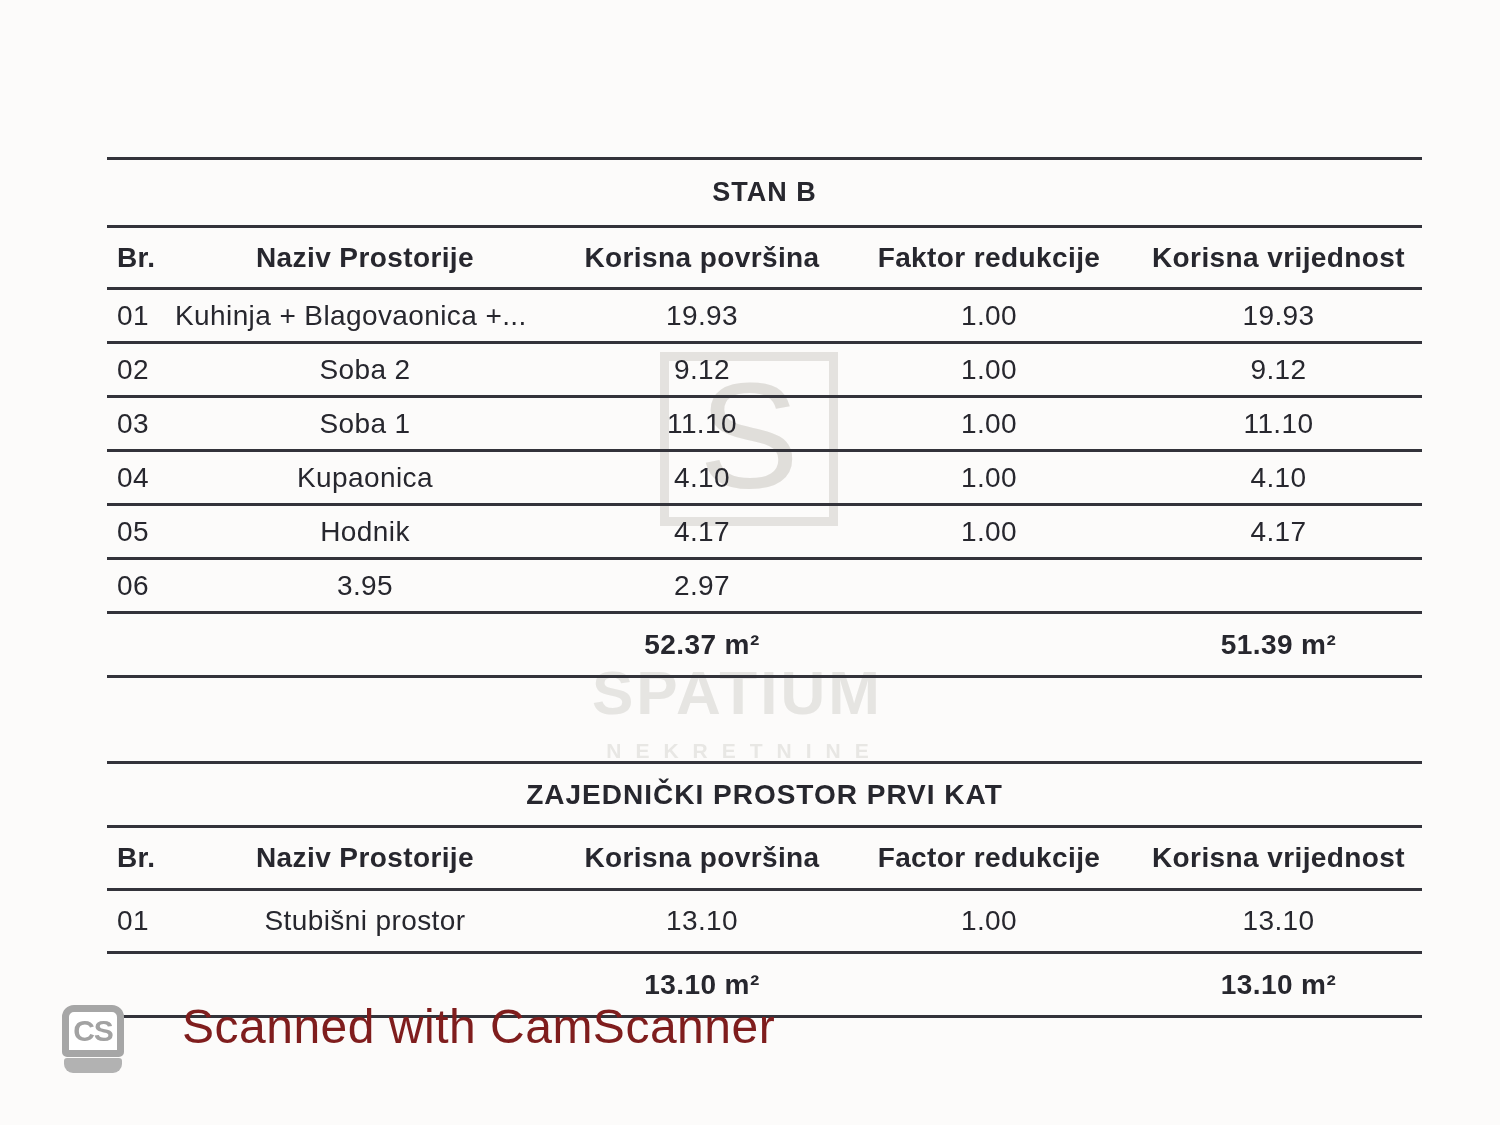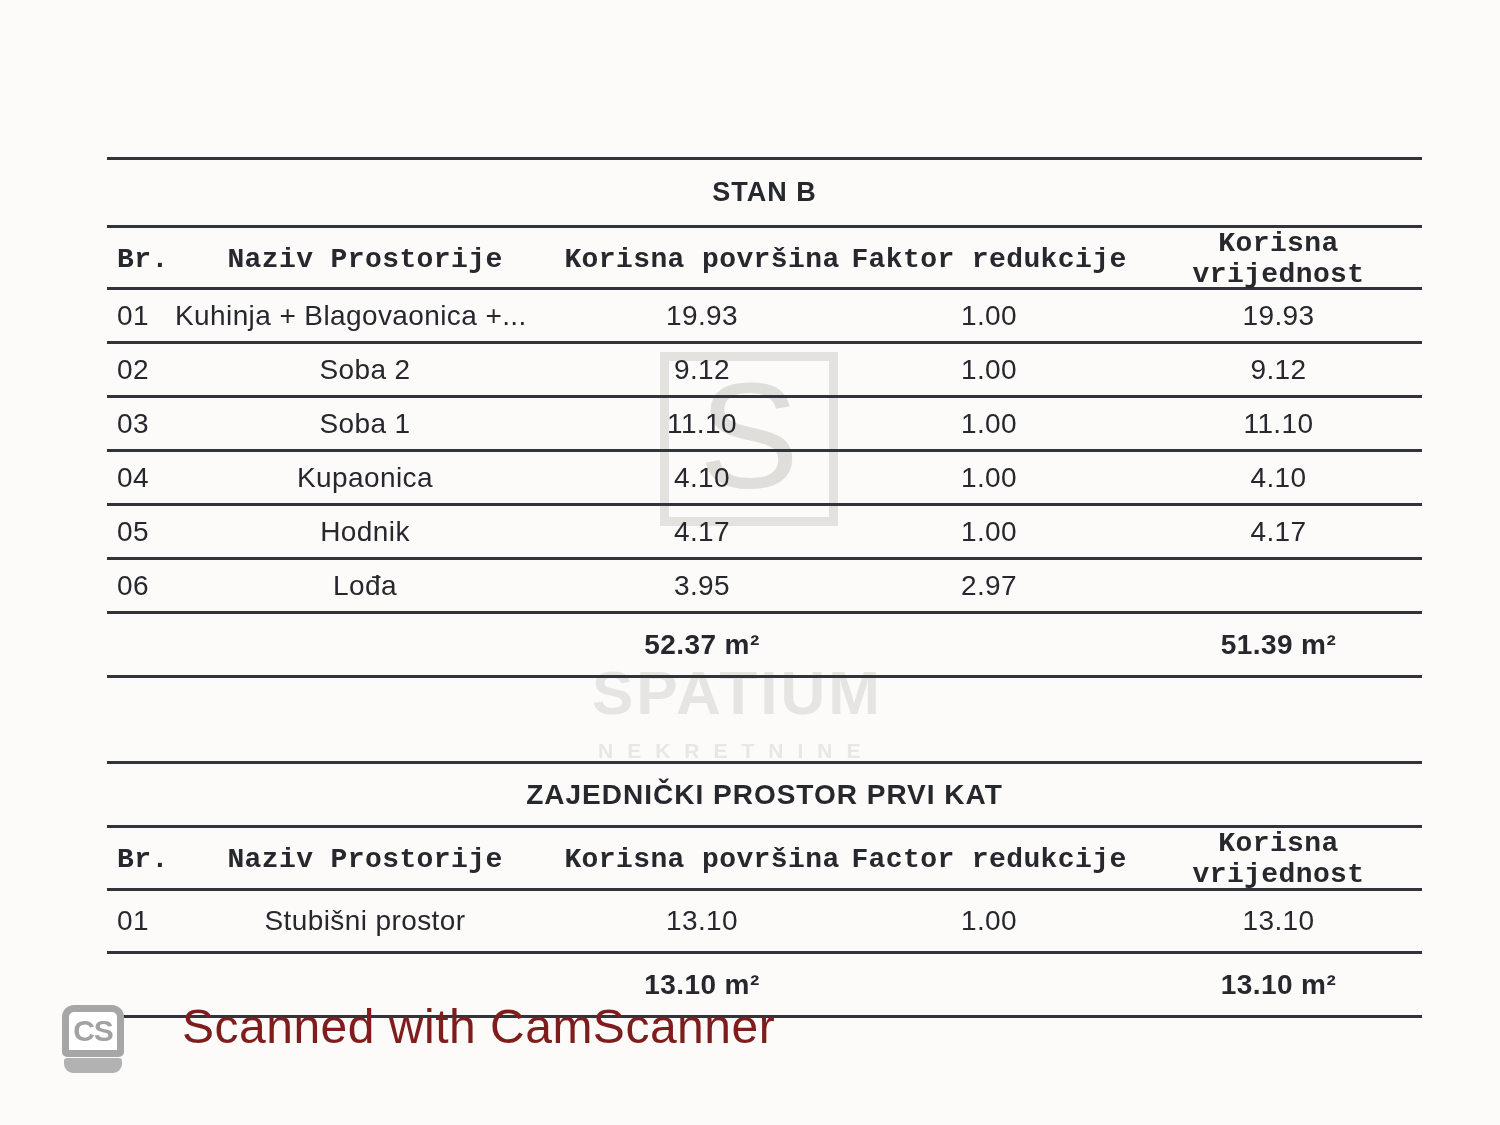--- a/index.html
+++ b/index.html
@@ -17,21 +17,21 @@
     border:9px solid #e4e2df;box-sizing:border-box;
     display:flex;align-items:center;justify-content:center;
     z-index:1;
   }
   .wm-square .wm-letter{
     font-size:150px;font-weight:400;color:#e0deda;
     line-height:1;margin-top:-6px;
   }
   .wm-brand{
     position:absolute;left:592px;top:662px;z-index:1;
-    display:flex;flex-direction:column;
+    display:flex;flex-direction:column;text-align:right;
   }
   .wm-brand .brand-main{
     font-size:62px;font-weight:bold;color:#e6e5e2;letter-spacing:3px;line-height:1;
   }
   .wm-brand .brand-sub{
     margin-top:16px;margin-left:6px;
     font-size:21px;font-weight:bold;color:#e8e7e4;letter-spacing:14px;line-height:1;
   }
   
   .sheet{
@@ -47,21 +47,21 @@
     font-weight:bold;font-size:27px;letter-spacing:1px;
   }
   .title-row.second{height:67px;font-size:28px;}
   .grid-row{
     box-sizing:border-box;
     display:grid;
     grid-template-columns:62px 392px 282px 292px 287px;
     border-bottom:3px solid #33333a;
     align-items:center;
   }
-  .grid-row.header{height:62px;font-weight:bold;font-size:28px;font-family:Liberation Mono, monospace;}
+  .grid-row.header{height:62px;font-weight:bold;font-size:28px;}
   .grid-row.data{height:54px;}
   .grid-row.data2{height:63px;}
   .grid-row.totals{height:64px;font-weight:bold;}
   .cell{display:flex;align-items:center;justify-content:center;text-align:center;}
   .cell.c-br{justify-content:flex-start;padding-left:10px;}
   .cell.c-left{justify-content:flex-start;padding-left:6px;text-align:left;}
   
   .footer{position:absolute;left:62px;top:1005px;z-index:2;display:flex;align-items:flex-start;gap:24px;}
   .cs-badge{width:62px;}
   .cs-box{
@@ -140,21 +140,20 @@
     <div class="grid-row data">
       <div class="cell c-br">05</div>
       <div class="cell">Hodnik</div>
       <div class="cell">4.17</div>
       <div class="cell">1.00</div>
       <div class="cell">4.17</div>
     </div>
 
     <div class="grid-row data">
       <div class="cell c-br">06</div>
-      <div class="cell">Lođa</div>
       <div class="cell">3.95</div>
       <div class="cell">2.97</div>
     </div>
 
     <div class="grid-row totals">
       <div class="cell"></div>
       <div class="cell"></div>
       <div class="cell">52.37 m²</div>
       <div class="cell"></div>
       <div class="cell">51.39 m²</div>

